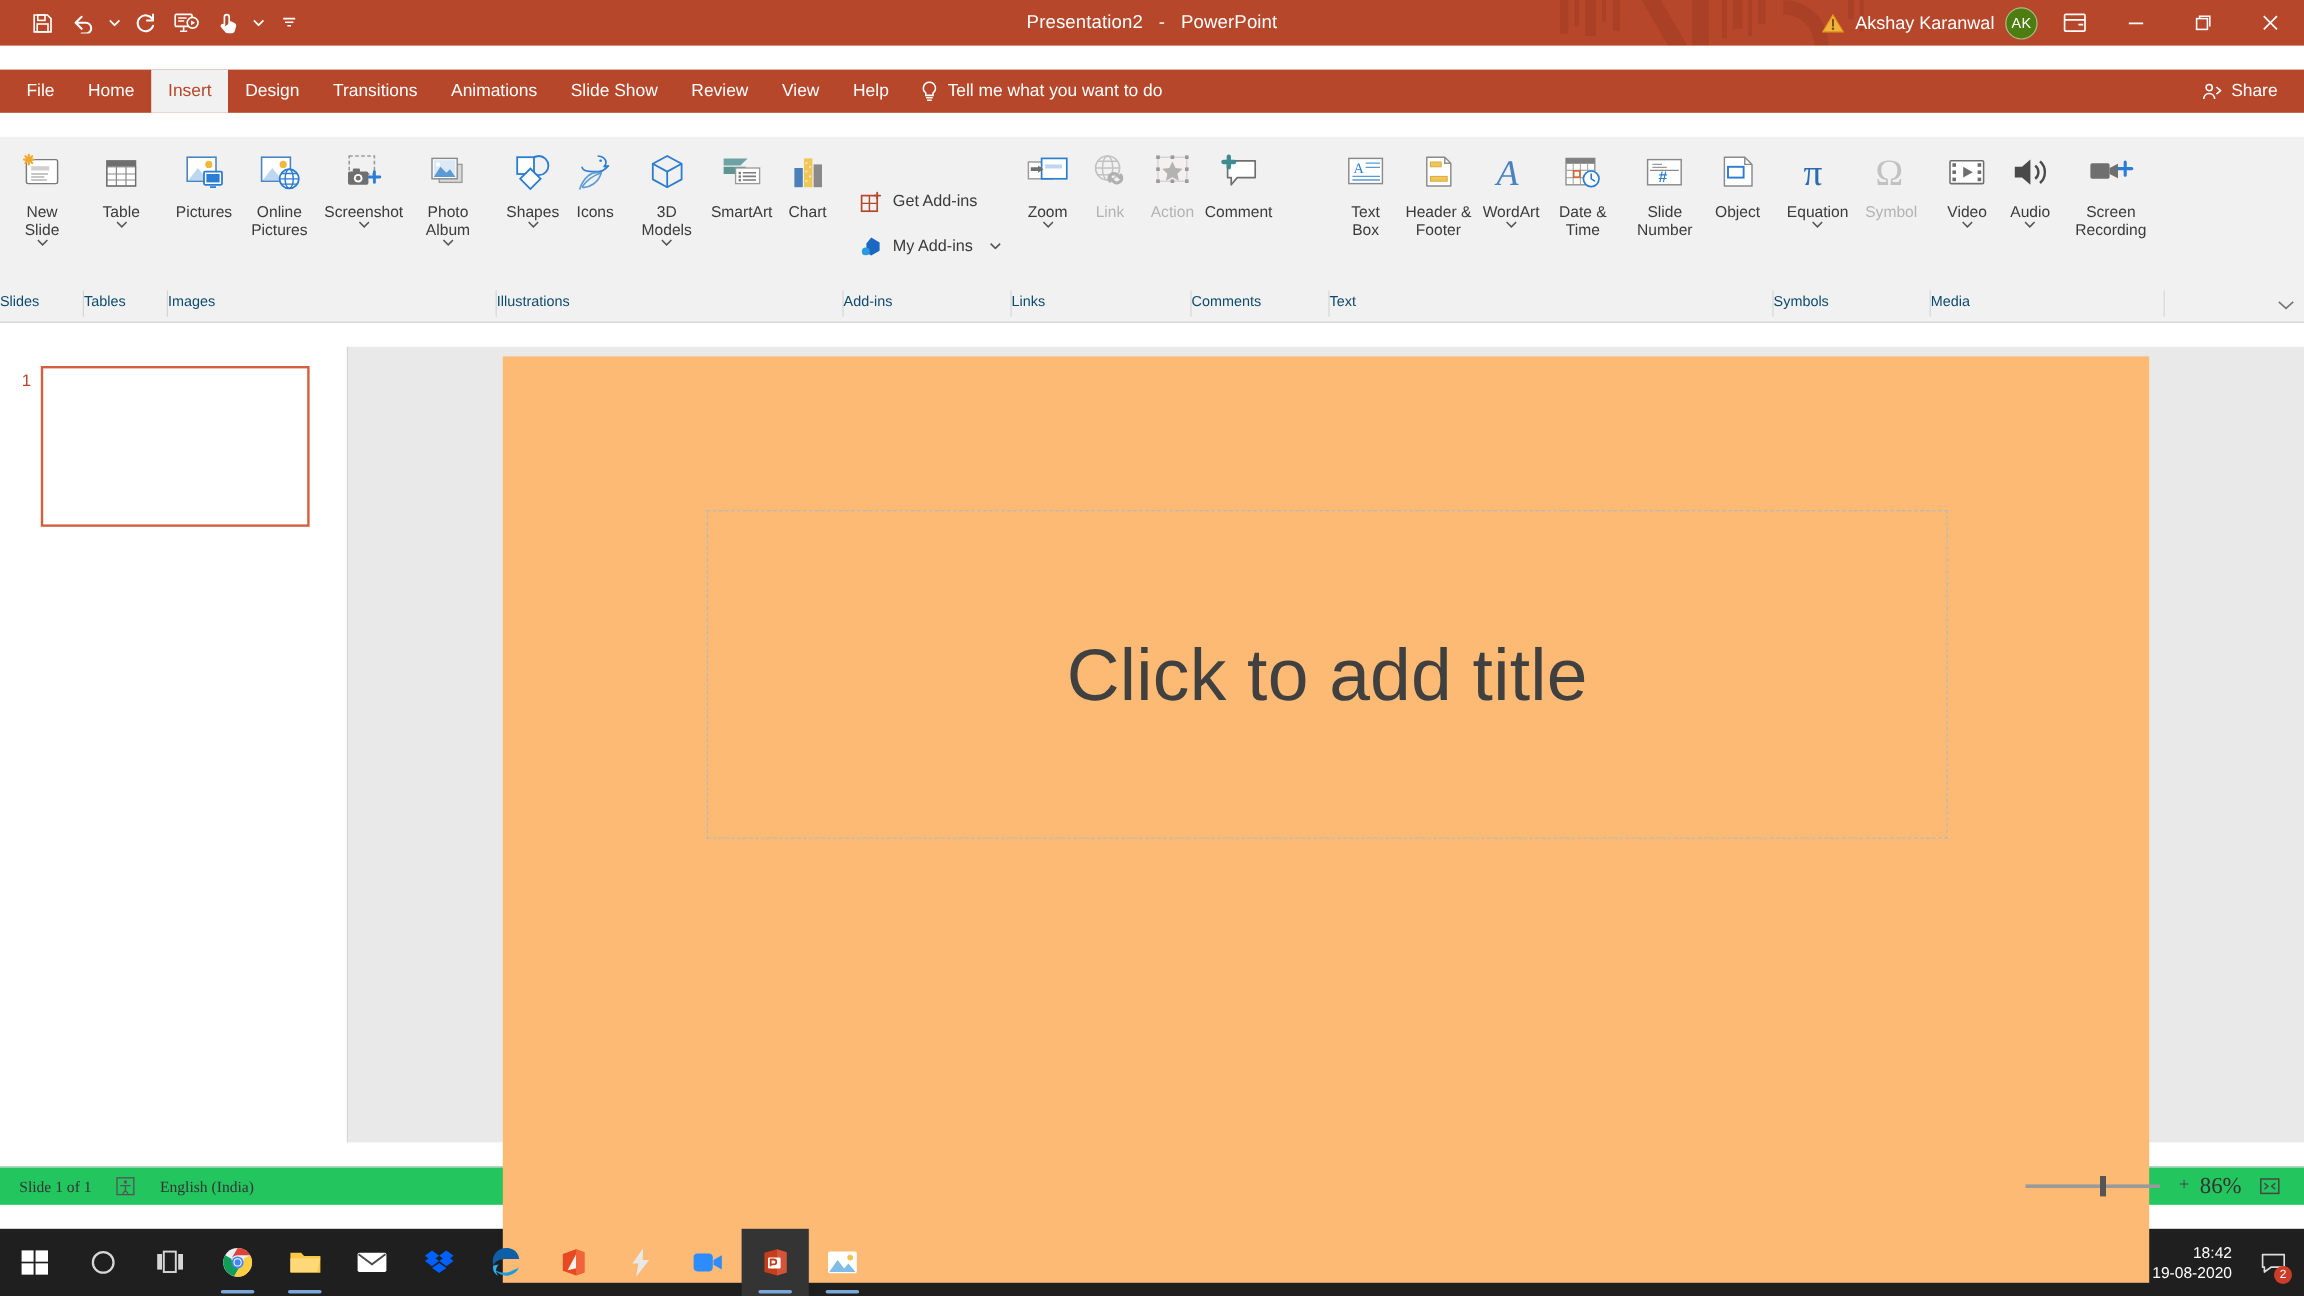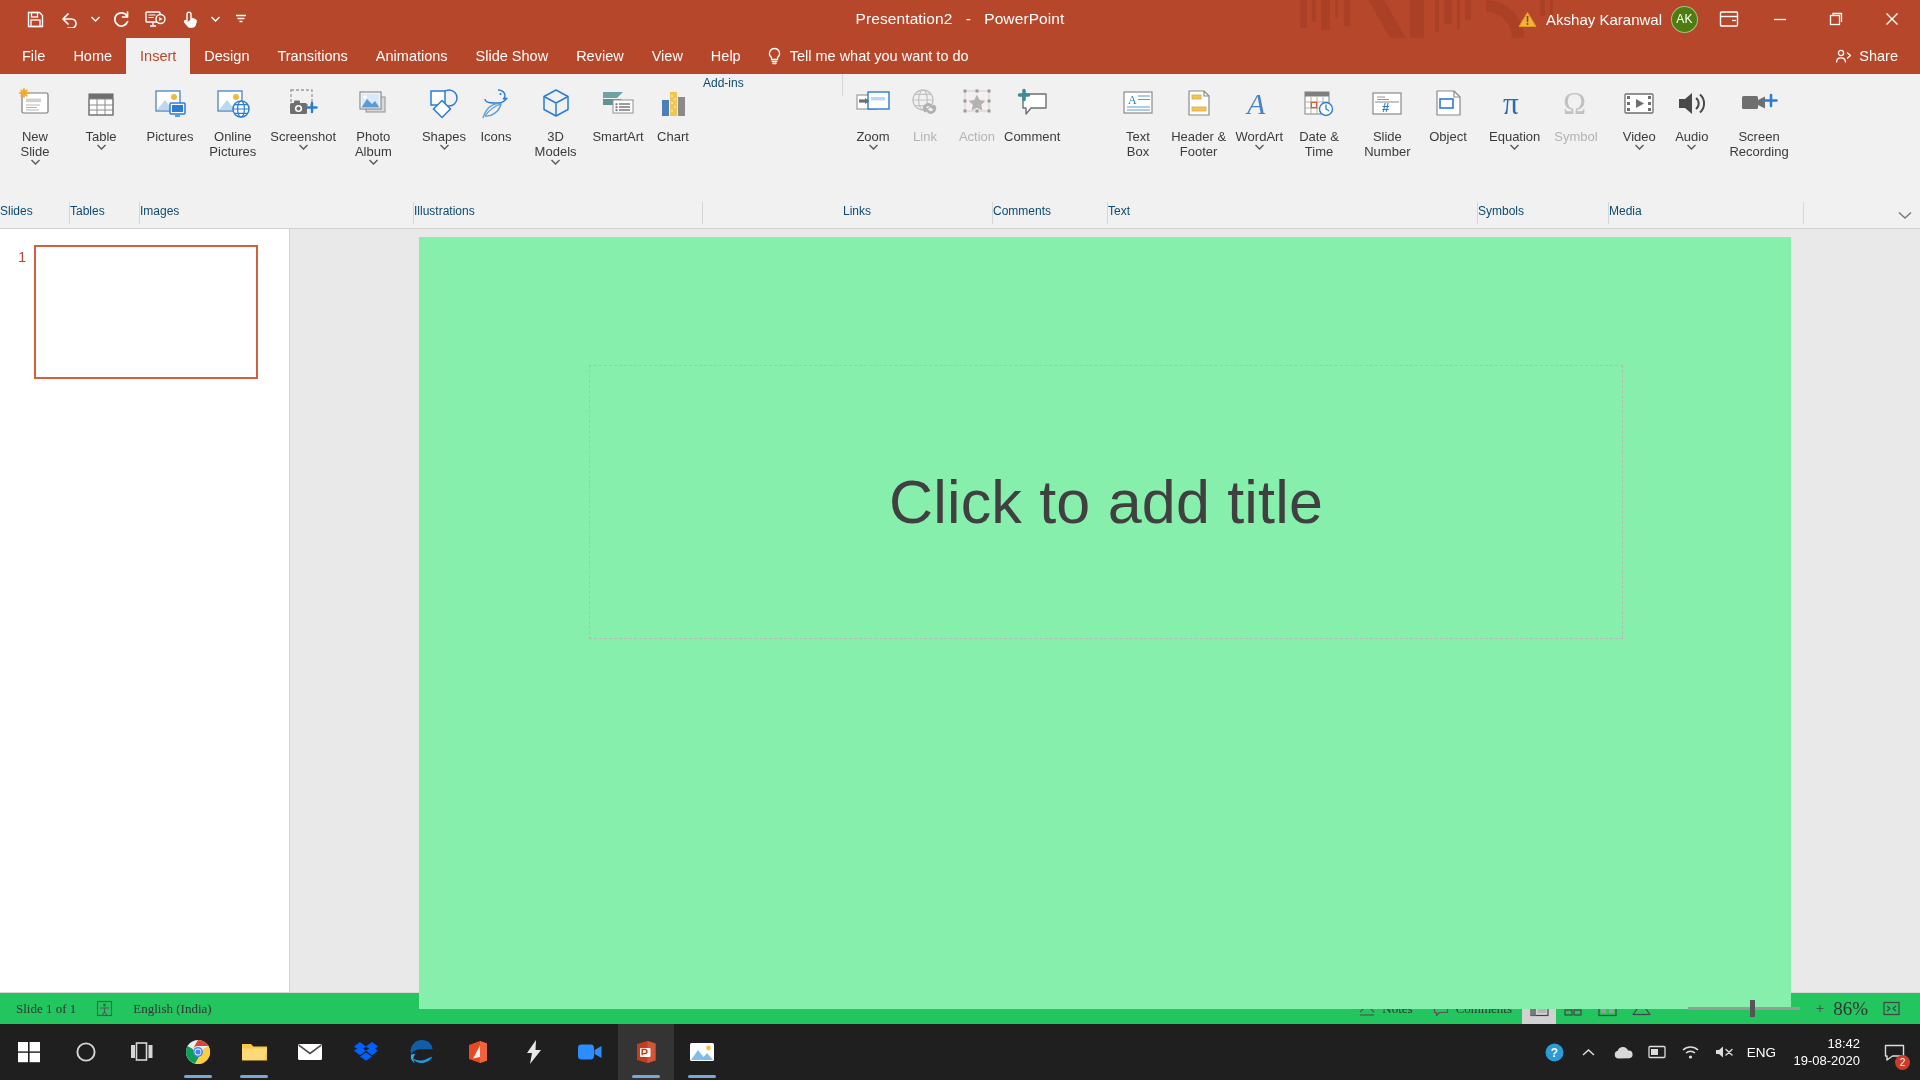--- a/index.html
+++ b/index.html
@@ -2,21 +2,21 @@
 <html><head>
 <meta charset="utf-8">
 <style>
   * { margin:0; padding:0; box-sizing:border-box; }
   html,body { width:1920px; height:1080px; overflow:hidden; }
   body {
     font-family:"Liberation Sans", sans-serif;
     background:#ffffff;
     -webkit-font-smoothing:antialiased;
   }
-  #app { position:relative; width:1920px; height:1080px; display:flex; flex-direction:column; }
+  #app { position:relative; width:1920px; height:1080px; display:flex; flex-direction:column;gap:20px; }
 
   
   .titlebar {
     height:38px; background:#b7472a; position:relative; flex:0 0 38px;
     display:flex; align-items:center; overflow:hidden;
   }
   .tb-deco { position:absolute; top:0; right:200px; height:38px; width:430px; opacity:.55; }
   .qat { display:flex; align-items:center; gap:0px; padding-left:18px; position:relative; z-index:3; }
   .qat-btn {
     width:34px; height:30px; display:flex; align-items:center; justify-content:center;
@@ -97,21 +97,21 @@
     width:290px; flex:0 0 290px; background:#ffffff; border-right:1px solid #d4d4d4;
     padding:16px 0 0 12px; position:relative;
   }
   .thumbrow { display:flex; align-items:flex-start; gap:8px; }
   .thumbnum { font-size:14px; color:#b7472a; width:14px; text-align:right; padding-top:4px; }
   .thumb {
     width:224px; height:134px; background:#fff; border:2px solid #d1603f; position:relative;
   }
   .slidepane { flex:1 1 auto; background:#e9e9e9; display:flex; align-items:flex-start; justify-content:center; padding-top:8px; }
   .slide {
-    width:1372px; height:772px; background:#86efac; position:relative; margin-top:0px;
+    width:1372px; height:772px; background:#fdba74; position:relative; margin-top:0px;
   }
   .titlebox {
     position:absolute; left:170px; top:128px; width:1034px; height:274px;
     border:1px dashed #b9b9b9;
     display:flex; align-items:center; justify-content:center;
   }
   .titlebox .ph { font-size:61px; color:#404040; font-weight:400; letter-spacing:.2px; }
 
   
   .statusbar {
@@ -483,20 +483,42 @@
                 </g>
             </svg>
           </span>
           <span class="lbl"><span>Chart</span></span>
         </div>
       </div>
       <div class="rgroup-label">Illustrations</div>
     </div>
 
     <div class="rgroup" style="width:140px">
+      <div class="rgroup-items">
+        <div class="stack">
+          <div class="smallbtn">
+            <svg width="20" height="20" viewBox="0 0 20 20">
+              <rect x="2" y="5" width="13" height="13" fill="none" stroke="#b7472a" stroke-width="1.4"></rect>
+              <path d="M8.5 5v13M2 11.5h13" stroke="#b7472a" stroke-width="1.2"></path>
+              <path d="M15 2.5v5M12.5 5h5" stroke="#b7472a" stroke-width="1.5" stroke-linecap="round"></path>
+            </svg>
+            <span>Get Add-ins</span>
+          </div>
+          <div class="smallbtn">
+            <svg width="20" height="20" viewBox="0 0 20 20">
+              <path d="M10 3 L17 7 L17 14 L10 18 L6 15.5 L6 8 Z" fill="#1b68c4"></path>
+              <circle cx="5.5" cy="14.5" r="3.3" fill="#2b9be0"></circle>
+            </svg>
+            <span>My Add-ins</span>
+            <svg width="9" height="6" viewBox="0 0 9 6" style="margin-left:6px">
+                <path d="M0.5 1 L4.5 5 L8.5 1" fill="none" stroke="#555" stroke-width="1.3"></path>
+              </svg>
+          </div>
+        </div>
+      </div>
       <div class="rgroup-label">Add-ins</div>
     </div>
 
     <div class="rgroup" style="width:150px">
       <div class="rgroup-items">
         <div class="bigbtn">
           <span class="ico">
             <svg width="42" height="36" viewBox="0 0 42 36">
               <rect x="5" y="9" width="20" height="14" fill="#fff" stroke="#9a9a9a" stroke-width="1.2"></rect>
               <rect x="16" y="6" width="21" height="17" fill="#fff" stroke="#2b7cd3" stroke-width="1.4"></rect>

